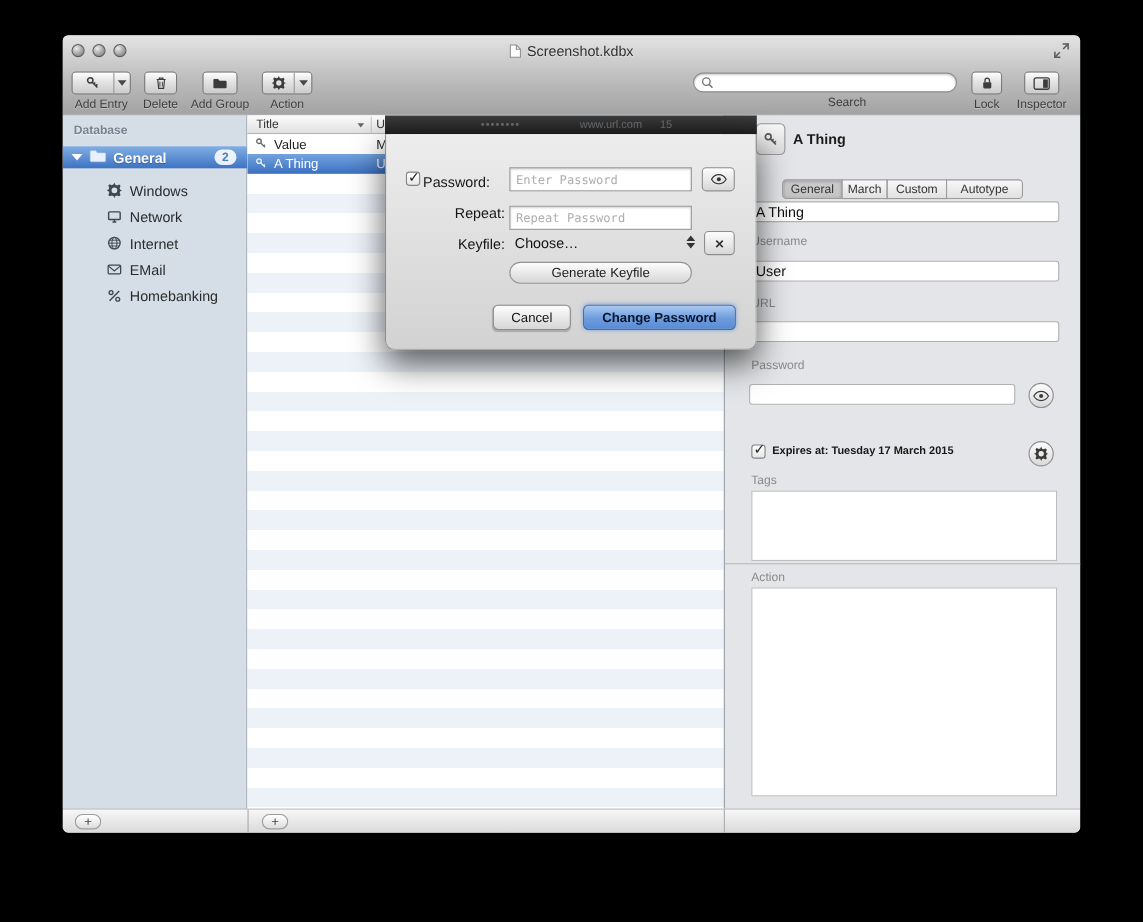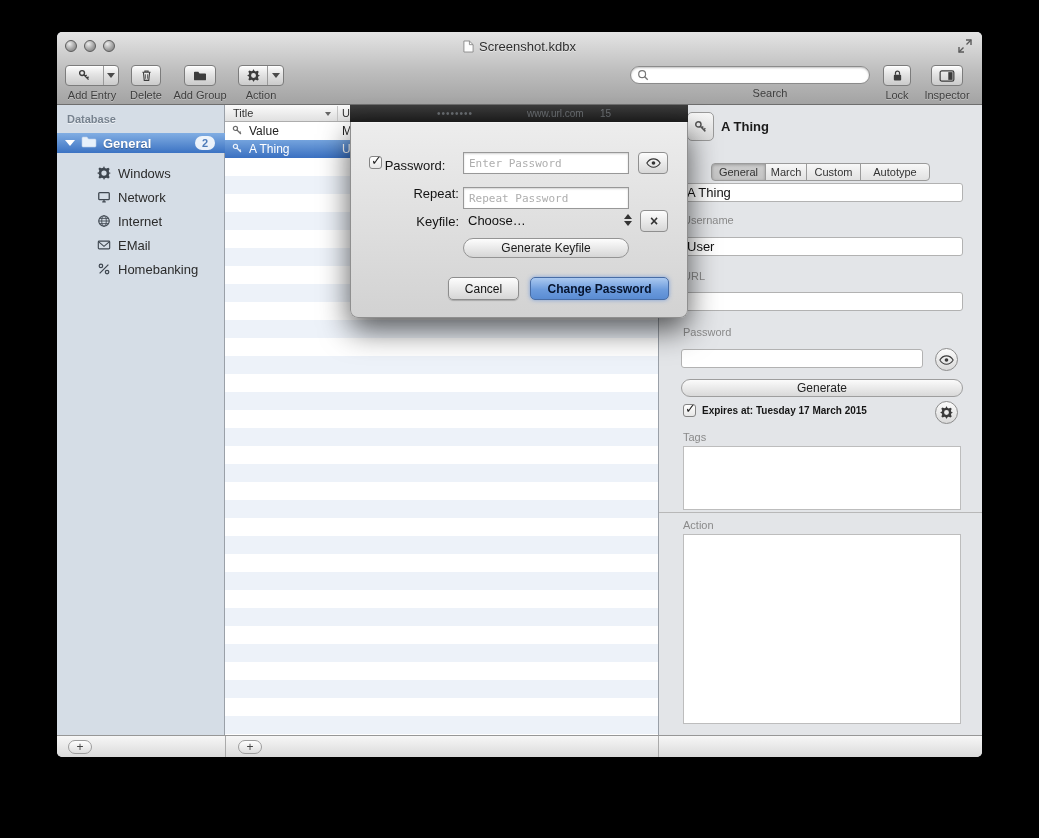--- a/index.html
+++ b/index.html
@@ -392,21 +392,20 @@
       <input class="ifield" style="left: 22px; top: 244px; width: 242px;" value="">
       <div class="roundbtn" style="left:276px; top:243px;">
         <span>
           <svg width="15" height="10" viewBox="0 0 18 12">
               <path d="M1 6s3-5 8-5 8 5 8 5-3 5-8 5-8-5-8-5z" fill="none" stroke="currentColor" stroke-width="1.3"></path>
               <circle cx="9" cy="6" r="2.2" fill="currentColor"></circle>
             </svg>
         </span>
       </div>
 
-      <div class="pillbtn" style="left:22px; top:274px; width:282px;">Generate</div>
 
       <div class="expires-row">
         <span class="checkbox">
             <span class="check">✓</span>
           </span>
         <span class="expires-label">Expires at: Tuesday 17 March 2015</span>
       </div>
       <div class="roundbtn" style="left:276px; top:296px;">
         <span>
           <svg width="13" height="13" viewBox="0 0 16 16">

